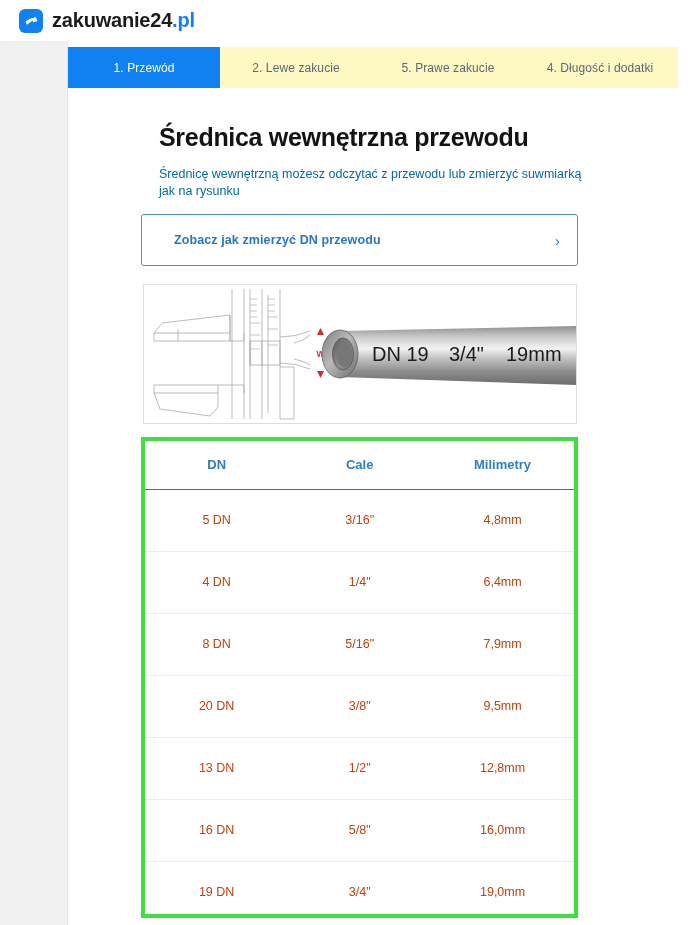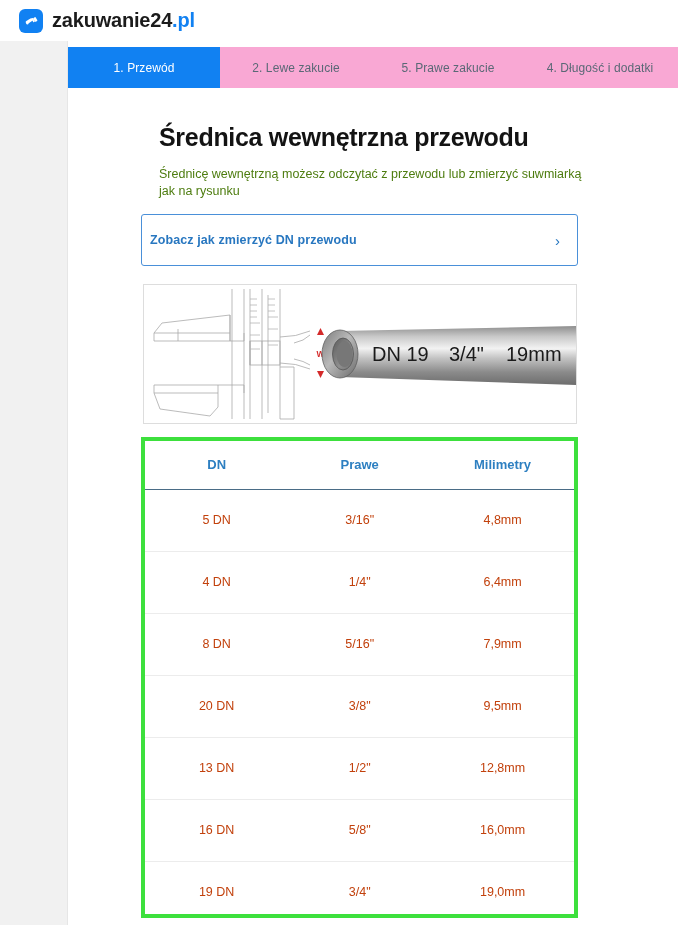--- a/index.html
+++ b/index.html
@@ -51,21 +51,21 @@
     color: #1b1b1b;
     white-space: nowrap;
   }
   .logo-text .tld { color: #1181f2; }
 
   
   .tabbar {
     position: absolute;
     left: 68px; top: 47px;
     width: 610px; height: 41px;
-    background: #f9a8d4;
+    background: #fef9c3;
     display: flex;
     align-items: stretch;
   }
   .tab {
     flex: 0 0 152px;
     display: flex; align-items: center; justify-content: center;
     font-size: 12px;
     color: #5a6876;
     letter-spacing: 0.1px;
     white-space: nowrap;
@@ -87,35 +87,35 @@
     font-size: 25px;
     font-weight: 700;
     color: #131313;
     letter-spacing: -0.3px;
     line-height: 34px;
   }
   .page-subtitle {
     margin-top: 12px;
     font-size: 12.5px;
     line-height: 17px;
-    color: #4d7c0f;
+    color: #0369a1;
   }
 
   
   .info-box {
     position: absolute;
     left: 141px; top: 214px;
     width: 437px; height: 52px;
     border: 1px solid #4a90d9;
     border-radius: 3px;
     background: #ffffff;
     display: flex;
     align-items: center;
     justify-content: space-between;
-    padding: 0 17px 0 8px;
+    padding: 0 17px 0 32px;
     cursor: pointer;
   }
   .info-box-label {
     font-size: 12.5px;
     font-weight: 700;
     color: #2877c0;
     letter-spacing: 0.1px;
   }
   .chevron {
     color: #2877c0;
@@ -298,21 +298,21 @@
       <text x="305" y="76" font-family="'Liberation Sans', sans-serif" font-size="20" font-weight="400" fill="#1a1a1a">3/4"</text>
       <text x="362" y="76" font-family="'Liberation Sans', sans-serif" font-size="20" font-weight="400" fill="#1a1a1a">19mm</text>
     </svg>
   </div>
 
   <div class="table-wrap">
     <table class="dn-table">
       <thead>
         <tr>
           <th class="col-dn">DN</th>
-          <th class="col-cale">Prawe</th>
+          <th class="col-cale">Cale</th>
           <th class="col-mm">Milimetry</th>
         </tr>
       </thead>
       <tbody>
         <tr>
           <td>5 DN</td>
           <td>3/16"</td>
           <td>4,8mm</td>
         </tr>
         <tr>

